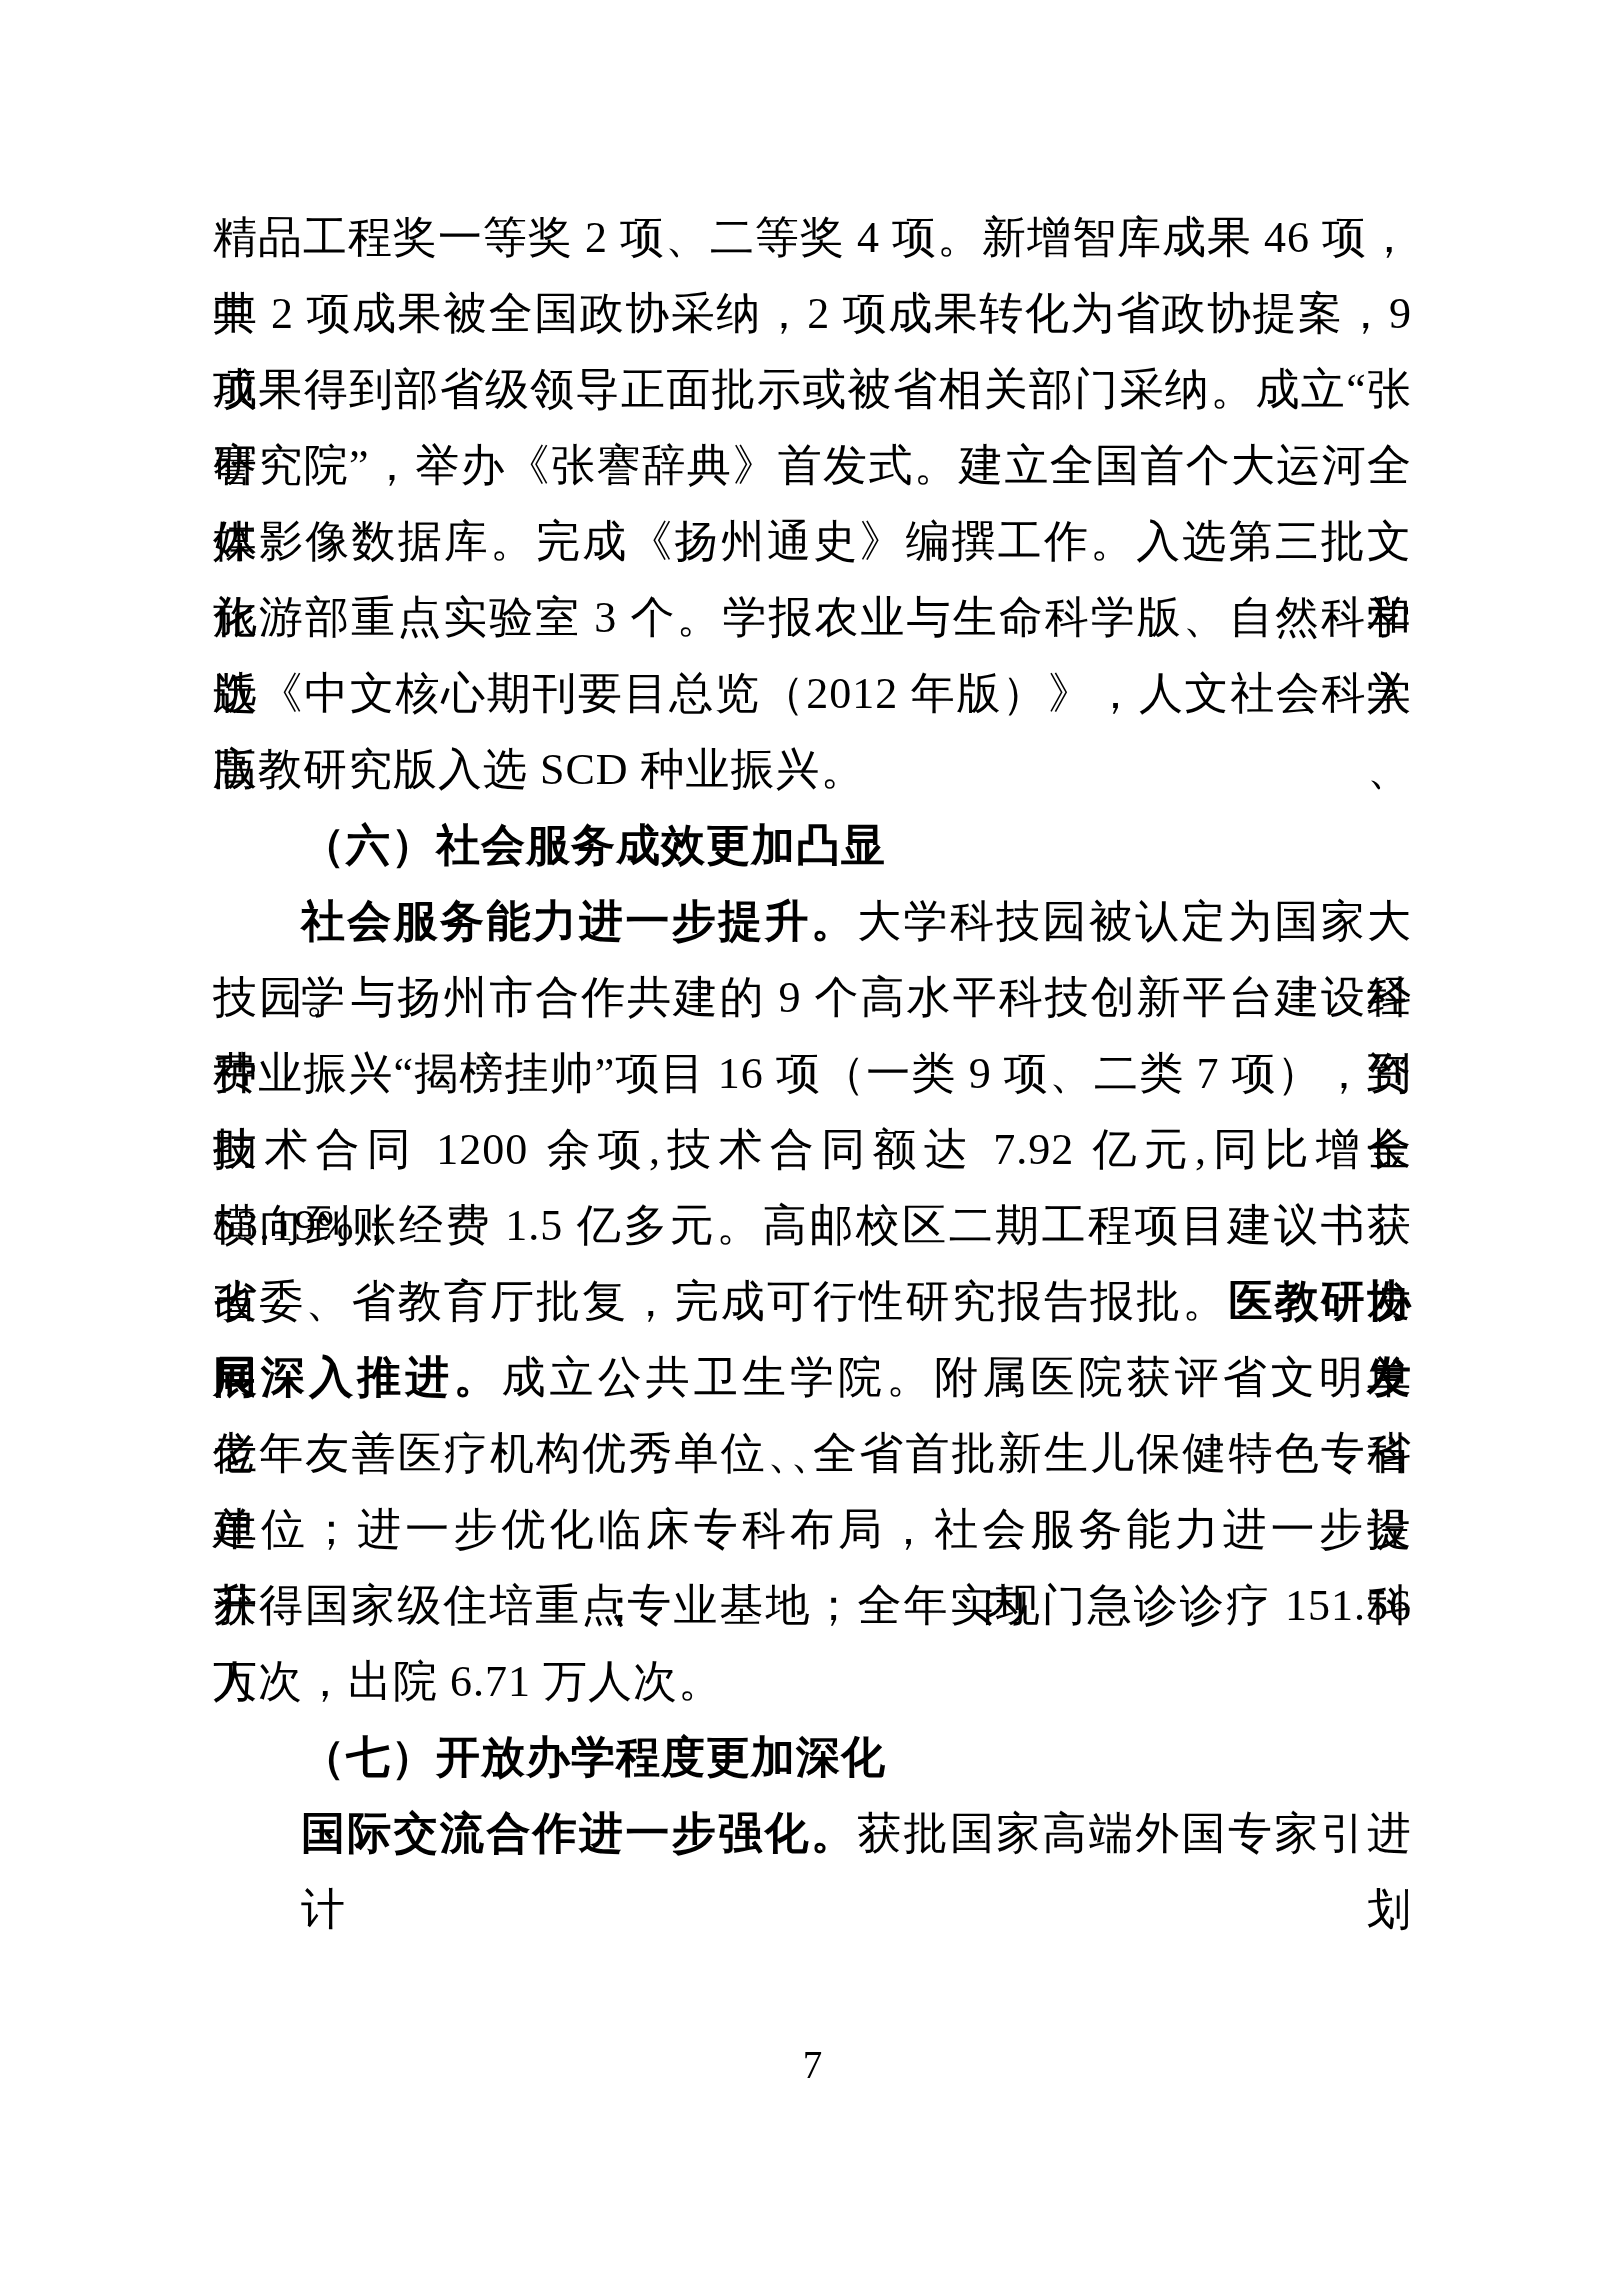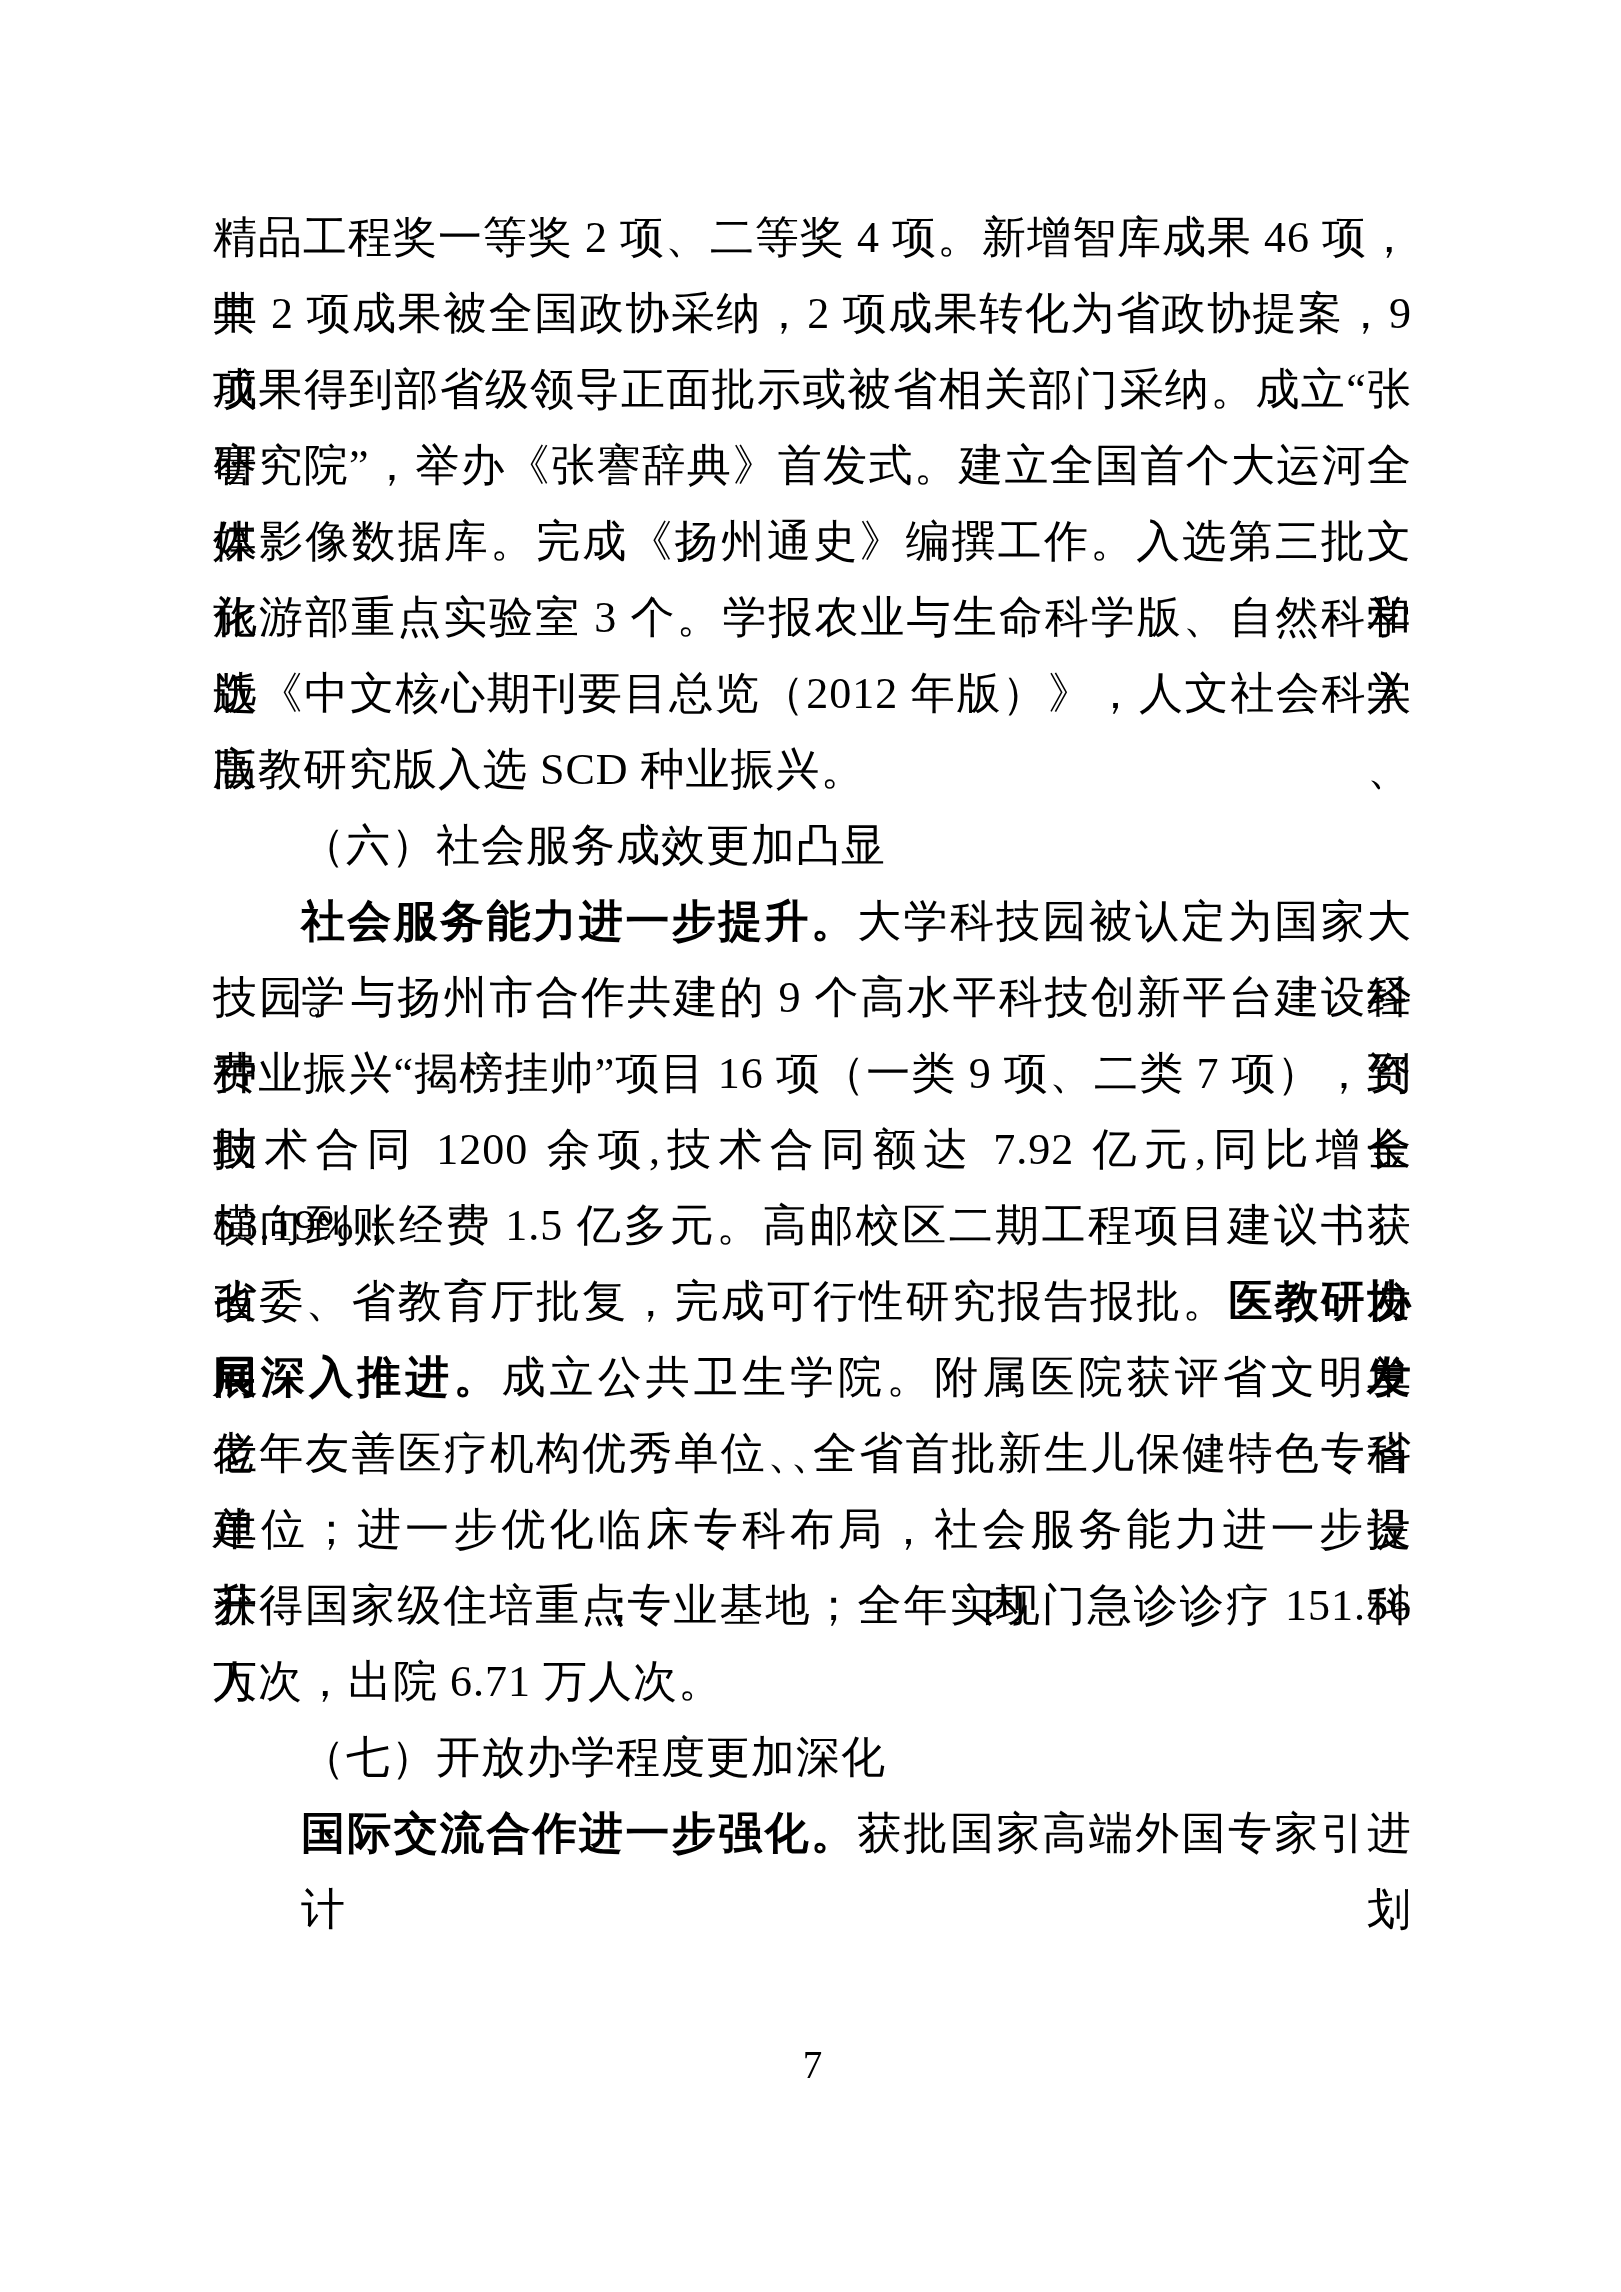--- a/index.html
+++ b/index.html
@@ -35,21 +35,21 @@
   }
   .line.left {
     text-align: left;
     text-align-last: left;
   }
   .line.indent {
     padding-left: 88px;
   }
   .line.heading {
     
-    font-weight: 400;
+    font-weight: 700;
   }
   .b {
     font-weight: 700;
   }
   .page-number {
     position: absolute;
     left: 213px;
     top: 2035px;
     width: 1199px;
     height: 59px;

